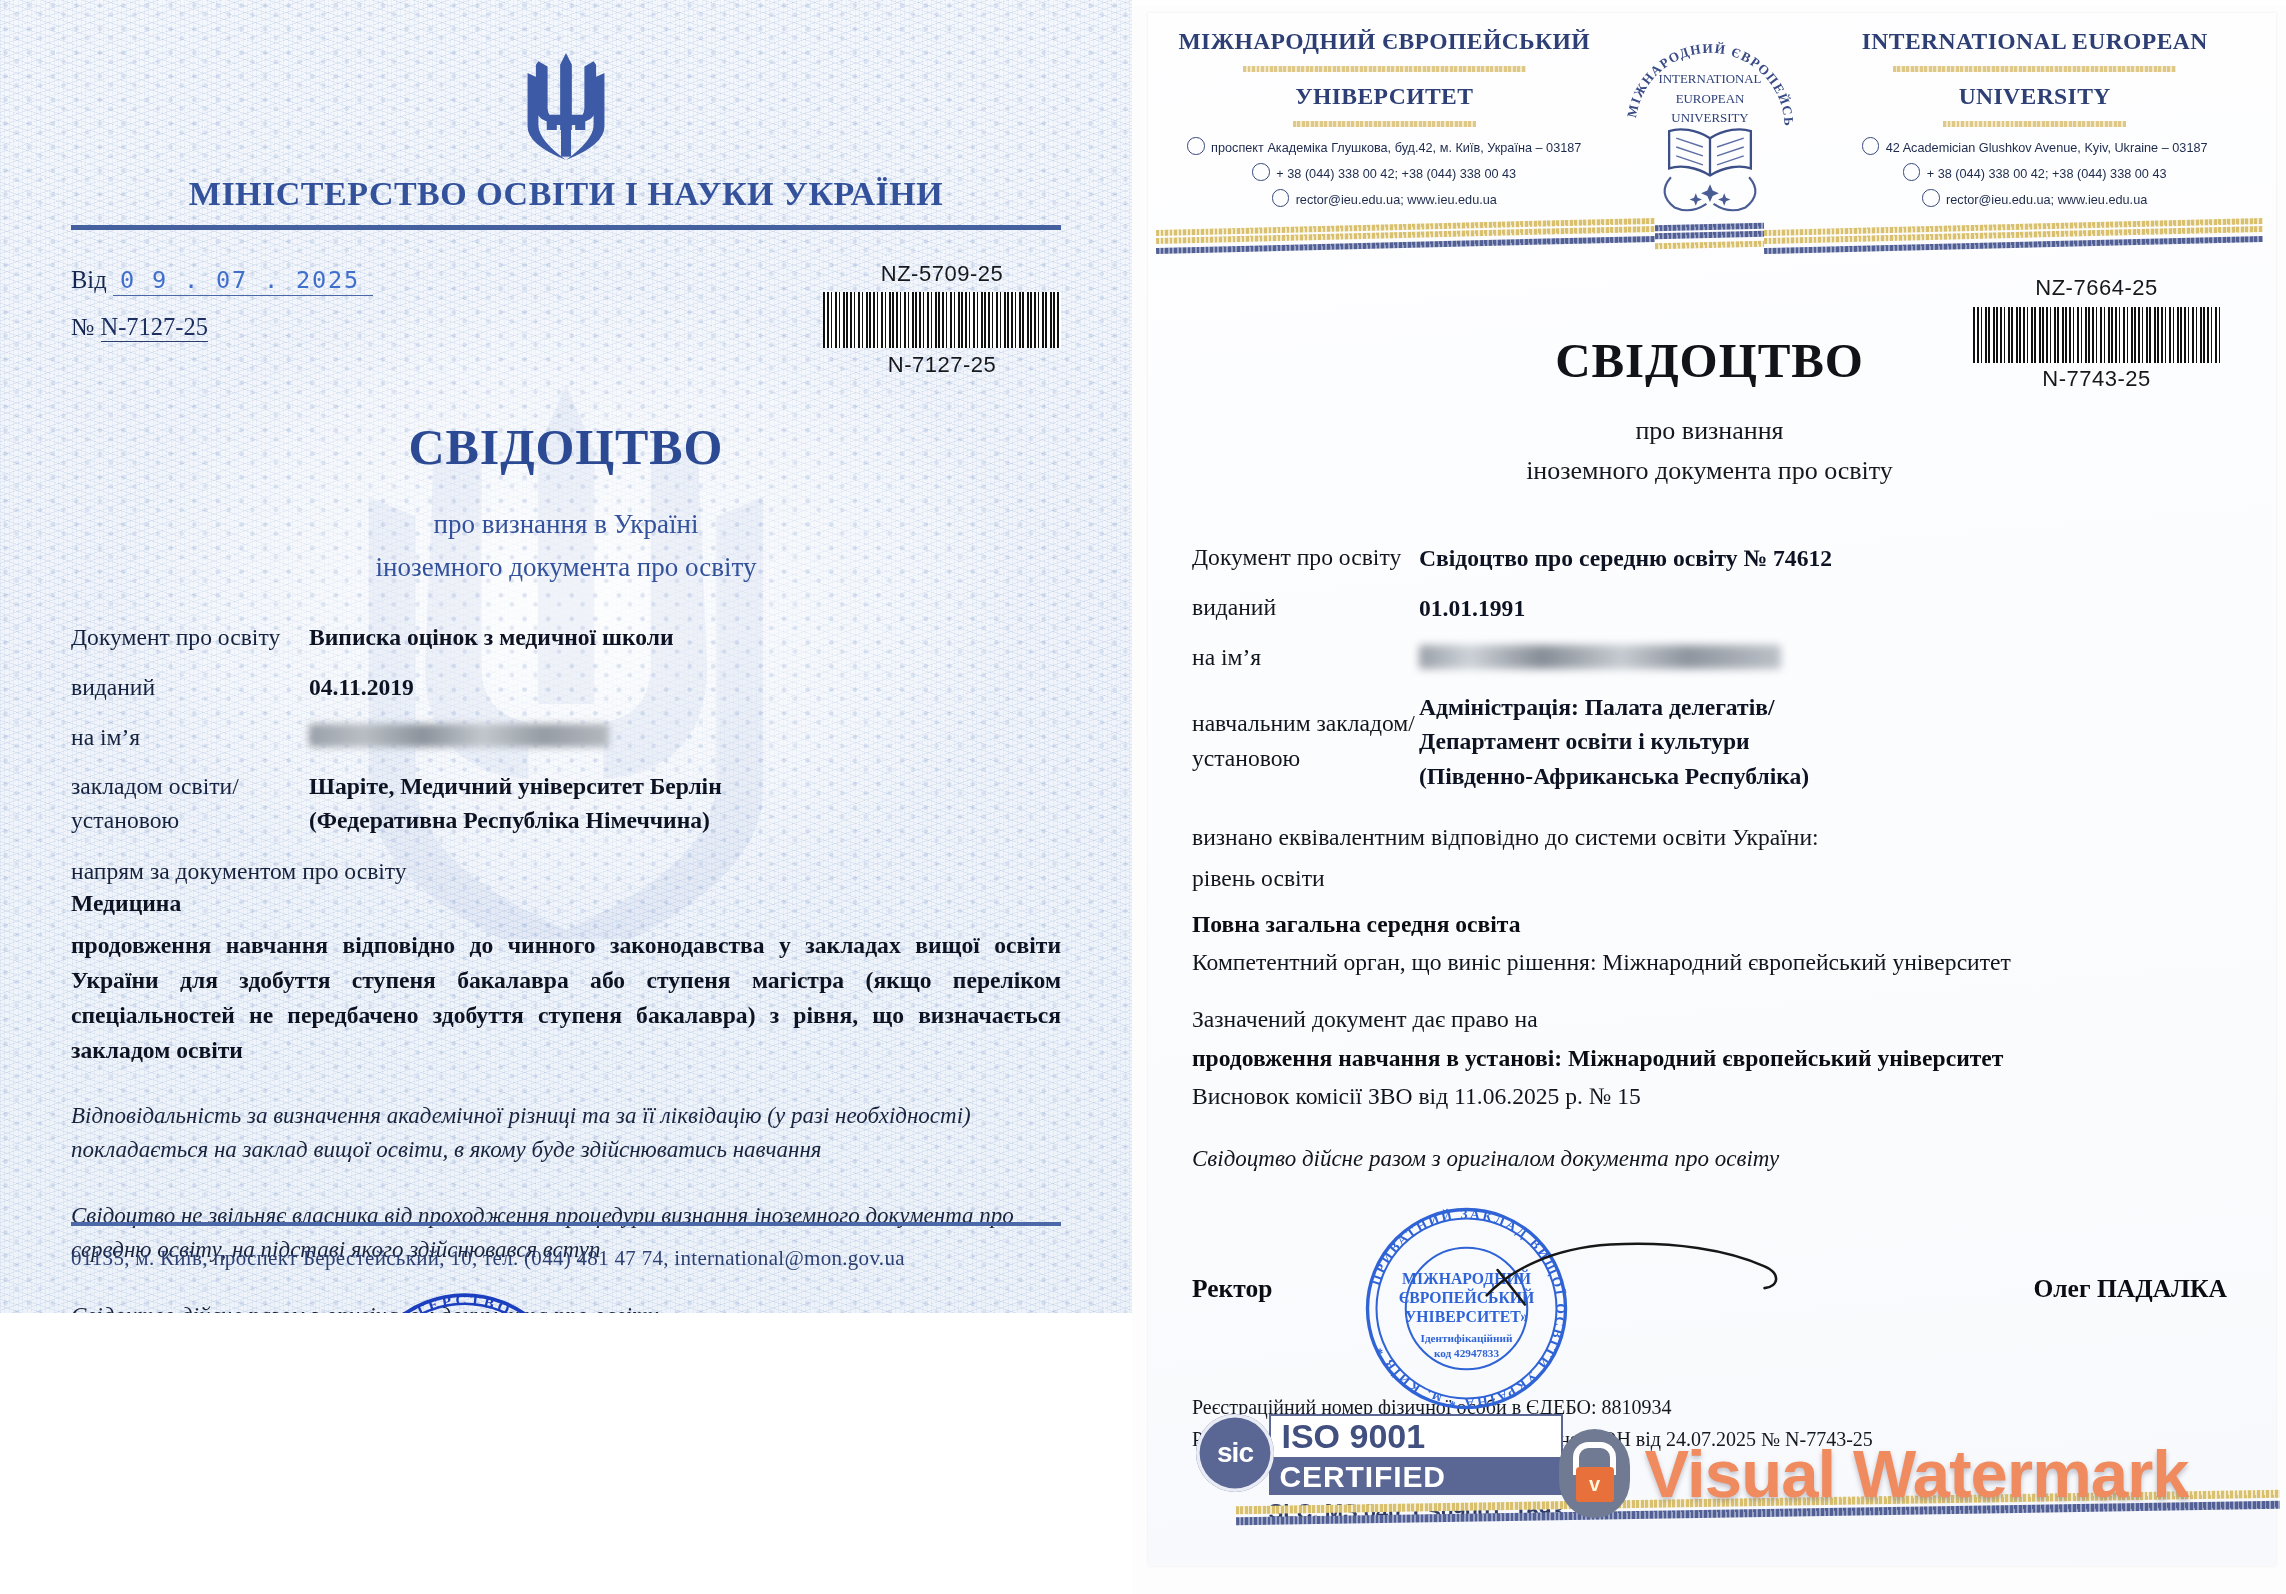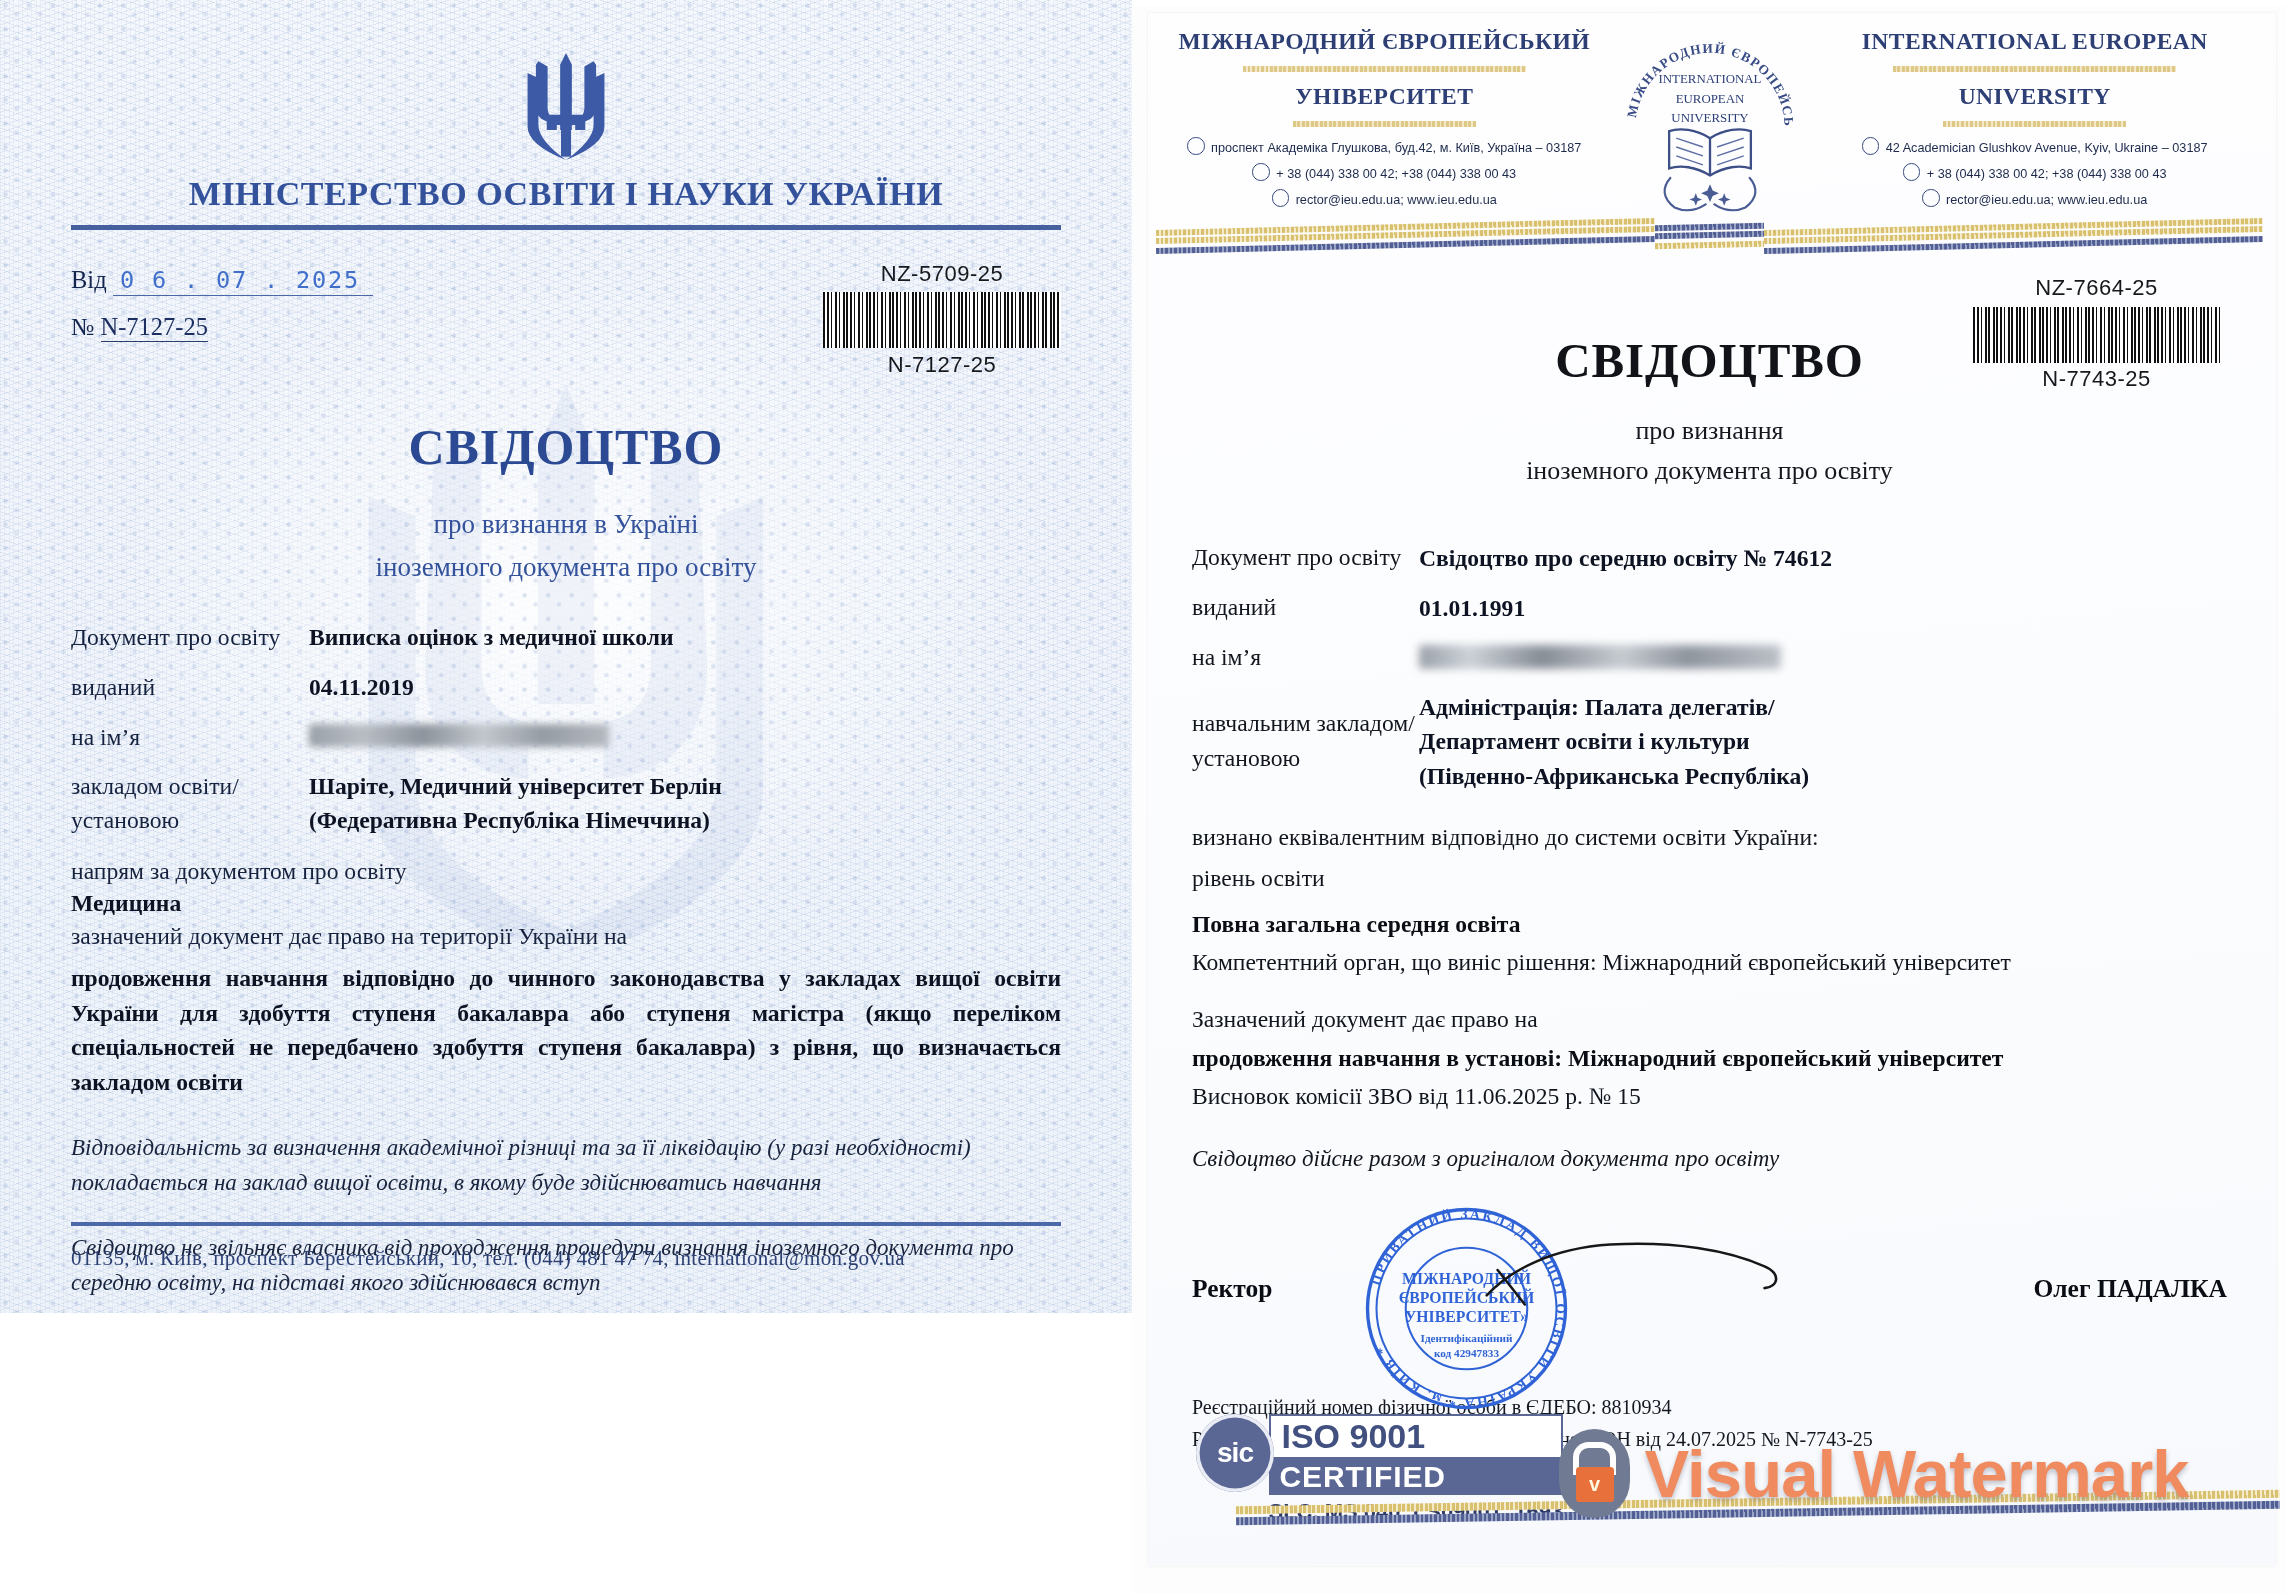--- a/index.html
+++ b/index.html
@@ -254,21 +254,21 @@
         </g>
       </svg>
 
       <div class="min-title">МІНІСТЕРСТВО ОСВІТИ І НАУКИ УКРАЇНИ</div>
       <div class="rule-top"></div>
 
       <div class="meta-row">
         <div class="meta-left">
           <div>
             <span class="lbl">Від</span>
-            <span class="hw">0 6 . 07 . 2025</span>
+            <span class="hw">0 9 . 07 . 2025</span>
           </div>
           <div style="margin-top:9px;">
             <span class="lbl">№</span>
             <span class="num-u">N-7127-25</span>
           </div>
         </div>
 
         <div class="barcode-box">
           <div class="bc-top">NZ-5709-25</div>
           <div class="bars"></div>
@@ -298,21 +298,20 @@
         <div class="f-row">
           <div class="f-lbl" style="white-space:pre-line">закладом освіти/
 установою</div>
           <div class="f-val" style="white-space:pre-line">Шаріте, Медичний університет Берлін
 (Федеративна Республіка Німеччина)</div>
         </div>
       </div>
 
       <div class="plain">напрям за документом про освіту</div>
       <div class="bold-line">Медицина</div>
-      <div class="plain" style="margin-top:5.5px">зазначений документ дає право на території України на</div>
       <div class="para-bold">продовження навчання відповідно до чинного законодавства у закладах вищої освіти України для здобуття ступеня бакалавра або ступеня магістра (якщо переліком спеціальностей не передбачено здобуття ступеня бакалавра) з рівня, що визначається закладом освіти</div>
 
       <div class="para-it">Відповідальність за визначення академічної різниці та за її ліквідацію (у разі необхідності) покладається на заклад вищої освіти, в якому буде здійснюватись навчання</div>
       <div class="para-it">Свідоцтво не звільняє власника від проходження процедури визнання іноземного документа про середню освіту, на підставі якого здійснювався вступ</div>
       <div class="para-it">Свідоцтво дійсне разом з оригіналом документа про освіту</div>
 
       <div class="sign-row">
         <div>Заступник Міністра</div>
 
         <svg class="seal-wrap" viewBox="0 0 200 200" style="font-size:28px">

